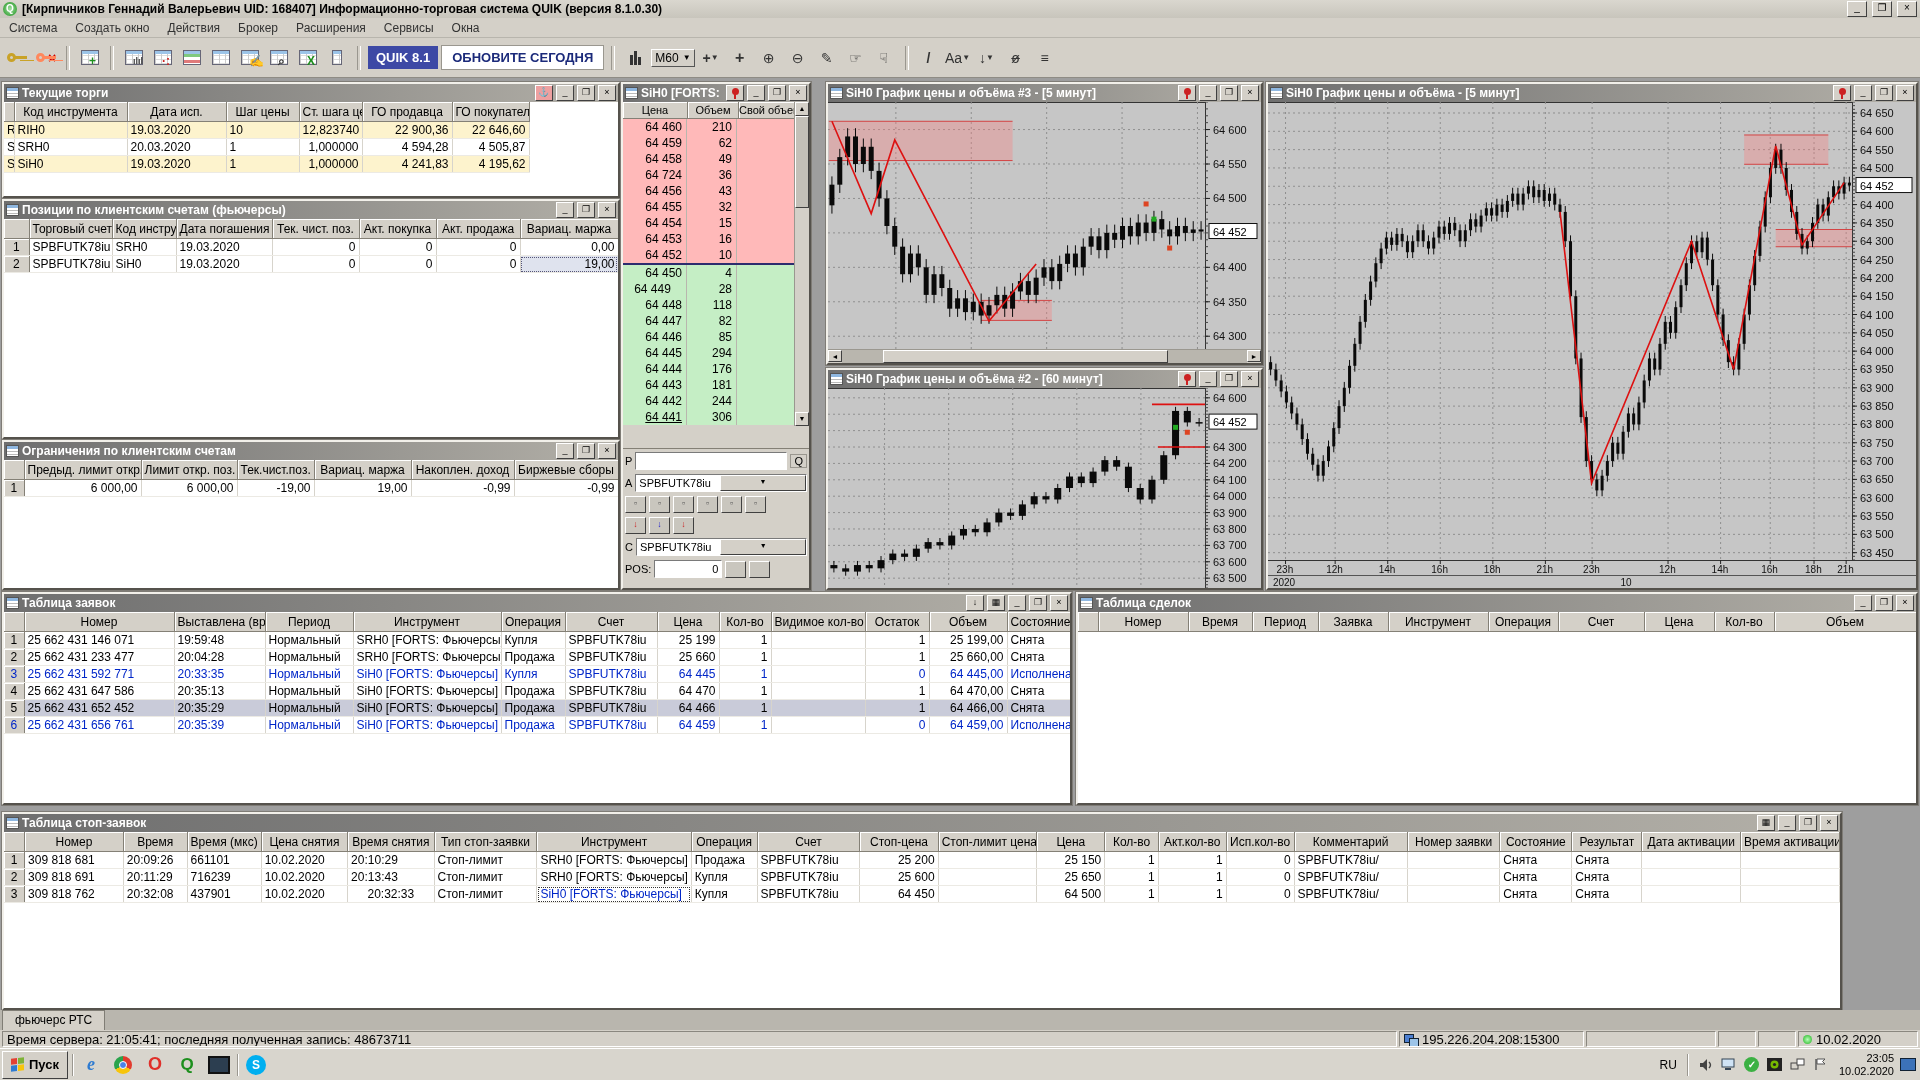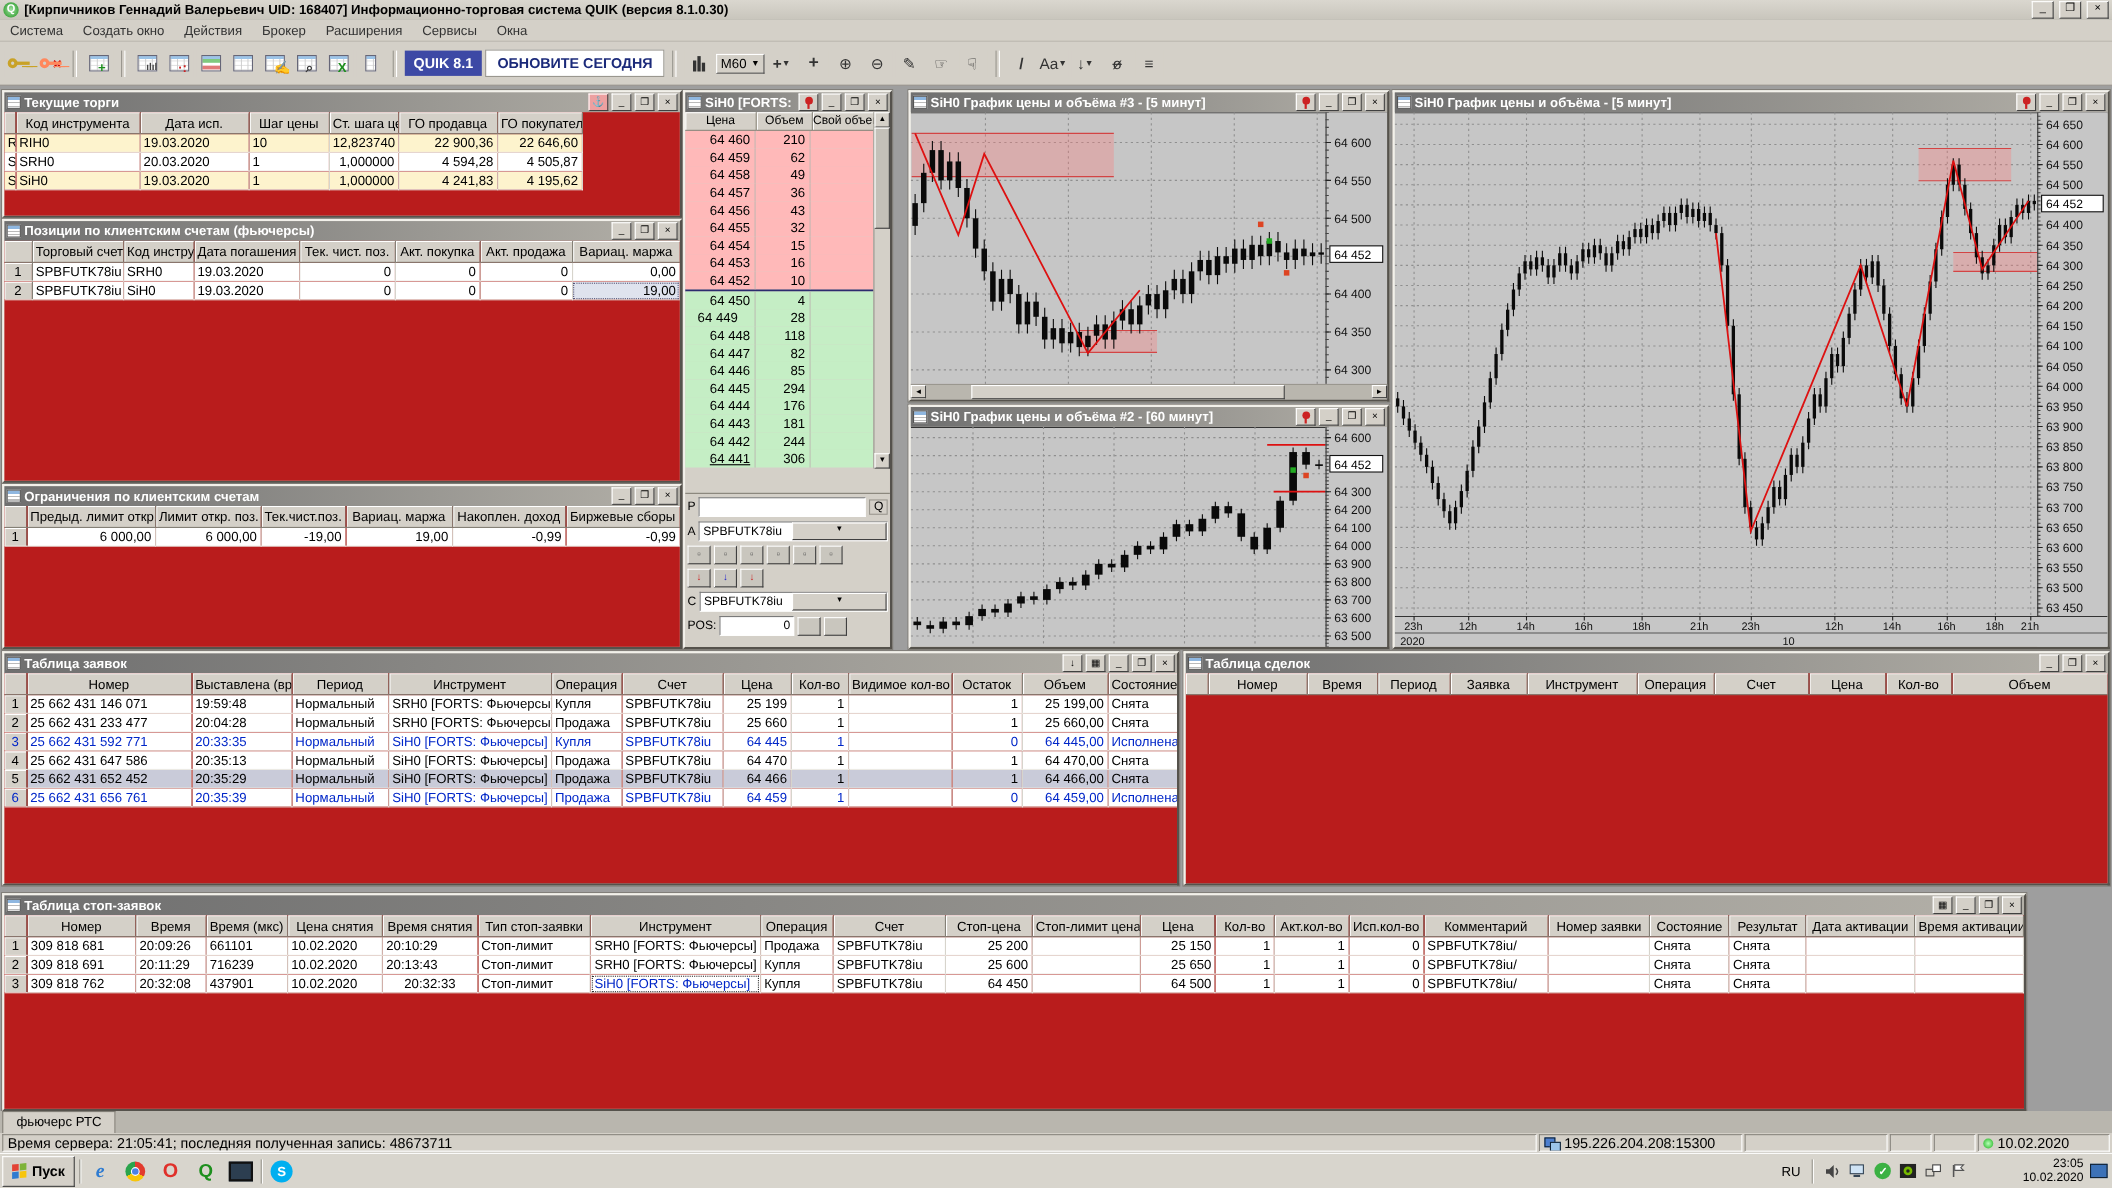--- a/index.html
+++ b/index.html
@@ -41,21 +41,21 @@
   .cap{height:18px;background:linear-gradient(90deg,#6f6f6f,#b3b0a8);display:flex;align-items:center;
     gap:3px;padding:0 2px;color:#fff;font-weight:bold;font-size:12px;white-space:nowrap;overflow:hidden;}
   .cap .sp{flex:1;}
   .capico{width:13px;height:12px;background:#fff;border:1px solid #555;box-sizing:border-box;flex:none;
     background-image:linear-gradient(#8fb7e0 3px,transparent 3px),repeating-linear-gradient(transparent 0 2px,#bbb 2px 3px);}
   .capbtn{width:16px;height:14px;background:#d4d0c8;border:1px solid;border-color:#fff #404040 #404040 #fff;
     color:#000;font-size:9px;line-height:12px;text-align:center;font-weight:normal;flex:none;}
   .capbtn.red{background:#eda0a0;}
   .pinshape{display:inline-block;width:7px;height:7px;border-radius:50%;background:#c22;position:relative;}
   .pinshape:after{content:"";position:absolute;left:2px;top:6px;width:2px;height:5px;background:#c22;}
-  .content{position:absolute;left:0;right:0;top:18px;bottom:0;overflow:hidden;background:#b91c1c;}
+  .content{position:absolute;left:0;right:0;top:18px;bottom:0;overflow:hidden;background:#ffffff;}
   
   table.grid{border-collapse:collapse;table-layout:fixed;font-size:12px;width:100%;}
   table.grid th{background:#d4d0c8;font-weight:normal;border-right:1px solid #848076;border-bottom:1px solid #848076;
     box-shadow:inset 1px 1px 0 #fff;padding:1px 3px;white-space:nowrap;overflow:hidden;text-align:center;height:17px;}
   table.grid td{background:#fff;border-right:1px solid #d7d4cc;border-bottom:1px solid #eceae4;padding:0 3px;
     white-space:nowrap;overflow:hidden;height:16px;}
   table.grid td.lead{background:#d4d0c8;border-right:1px solid #848076;box-shadow:inset 1px 1px 0 #fff;text-align:center;}
   tr.hl td{background:#fdf3cd;}
   tr.exec td{color:#0026c8;}
   tr.sel td{background:#c9cbd9;}
@@ -108,21 +108,21 @@
   .flag{width:14px;height:14px;display:grid;grid-template-columns:6px 6px;grid-template-rows:6px 6px;gap:1px;transform:skewY(-6deg);}
   .flag i{display:block;}
   .ql{width:28px;height:26px;display:flex;align-items:center;justify-content:center;font-weight:bold;font-size:15px;}
   .circ{width:20px;height:20px;border-radius:50%;display:flex;align-items:center;justify-content:center;color:#fff;font-size:12px;font-weight:bold;}
   .chromeball{width:18px;height:18px;border-radius:50%;background:conic-gradient(#e23b2e 0 120deg,#f7c50b 120deg 240deg,#2aa44c 240deg 360deg);position:relative;}
   .chromeball:after{content:"";position:absolute;left:5px;top:5px;width:8px;height:8px;border-radius:50%;background:#4a82e8;border:1px solid #fff;box-sizing:border-box;}
   .monico{width:18px;height:14px;background:#2c3e50;border:2px solid #111;box-sizing:content-box;}
   .tray{display:flex;align-items:center;gap:7px;height:26px;padding:0 6px;}
   .trayico{width:16px;height:16px;display:flex;align-items:center;justify-content:center;font-size:12px;}
   .vbar{width:1px;height:22px;background:#9a978f;box-shadow:1px 0 0 #fff;}
-  .clock{font-size:11px;text-align:right;line-height:13px;margin-left:40px;}
+  .clock{font-size:11px;text-align:right;line-height:13px;}
   .txt-r{text-align:right;}
 </style>
 </head>
 <body>
 
 <div class="screen">
 
   <div class="titlebar">
     <span class="appico">Q</span>
     <span>[Кирпичников Геннадий Валерьевич UID: 168407] Информационно-торговая система QUIK (версия 8.1.0.30)</span>
@@ -431,21 +431,21 @@
               <div style="width: 64px;">64 459</div>
               <div style="width: 50px;">62</div>
               <div style="width: 58px;"></div>
             </div>
             <div class="domrow ask">
               <div style="width: 64px;">64 458</div>
               <div style="width: 50px;">49</div>
               <div style="width: 58px;"></div>
             </div>
             <div class="domrow ask">
-              <div style="width: 64px;">64 457</div>
+              <div style="width: 64px;">64 724</div>
               <div style="width: 50px;">36</div>
               <div style="width: 58px;"></div>
             </div>
             <div class="domrow ask">
               <div style="width: 64px;">64 456</div>
               <div style="width: 50px;">43</div>
               <div style="width: 58px;"></div>
             </div>
             <div class="domrow ask">
               <div style="width: 64px;">64 455</div>

